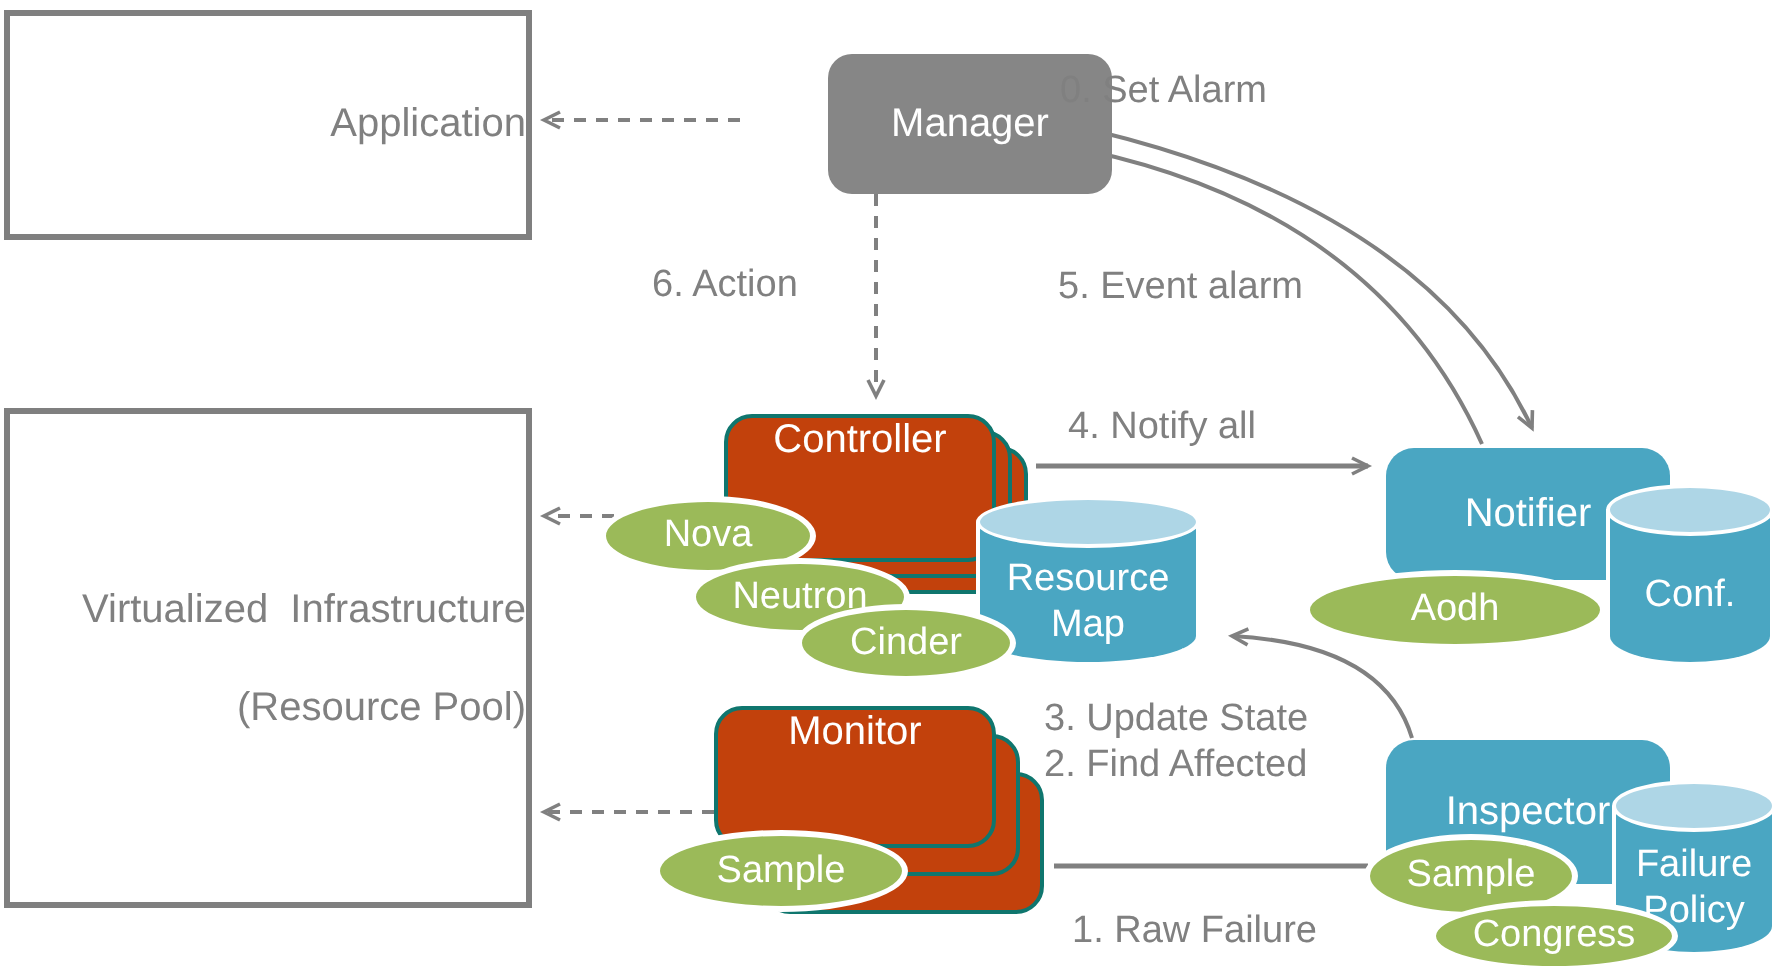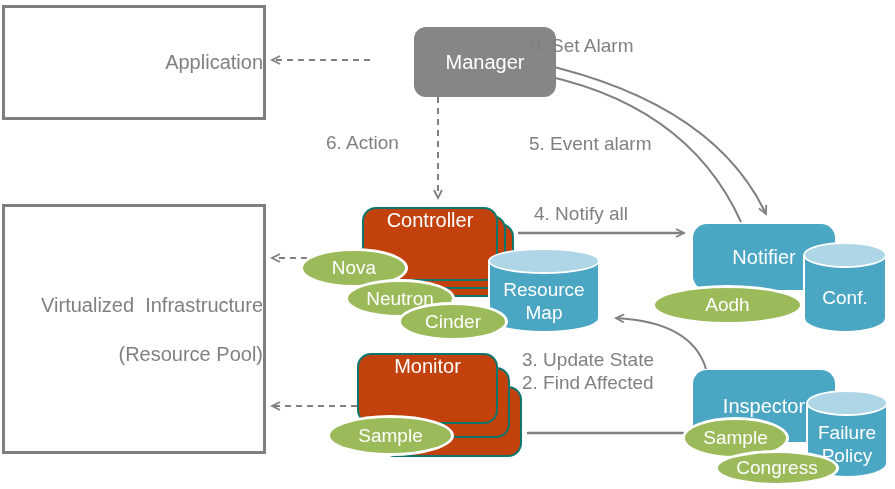--- a/index.html
+++ b/index.html
@@ -212,14 +212,15 @@
   <div class="manager">
     <span>Manager</span>
   </div>
 
   <div class="step-label s0">0. Set Alarm</div>
   <div class="step-label s6">6. Action</div>
   <div class="step-label s5">5. Event alarm</div>
   <div class="step-label s4">4. Notify all</div>
   <div class="step-label s3">3. Update State</div>
   <div class="step-label s2">2. Find Affected</div>
+  <div class="step-label s1">1. Raw Failure</div>
 
 </div>
 
 </body></html>

